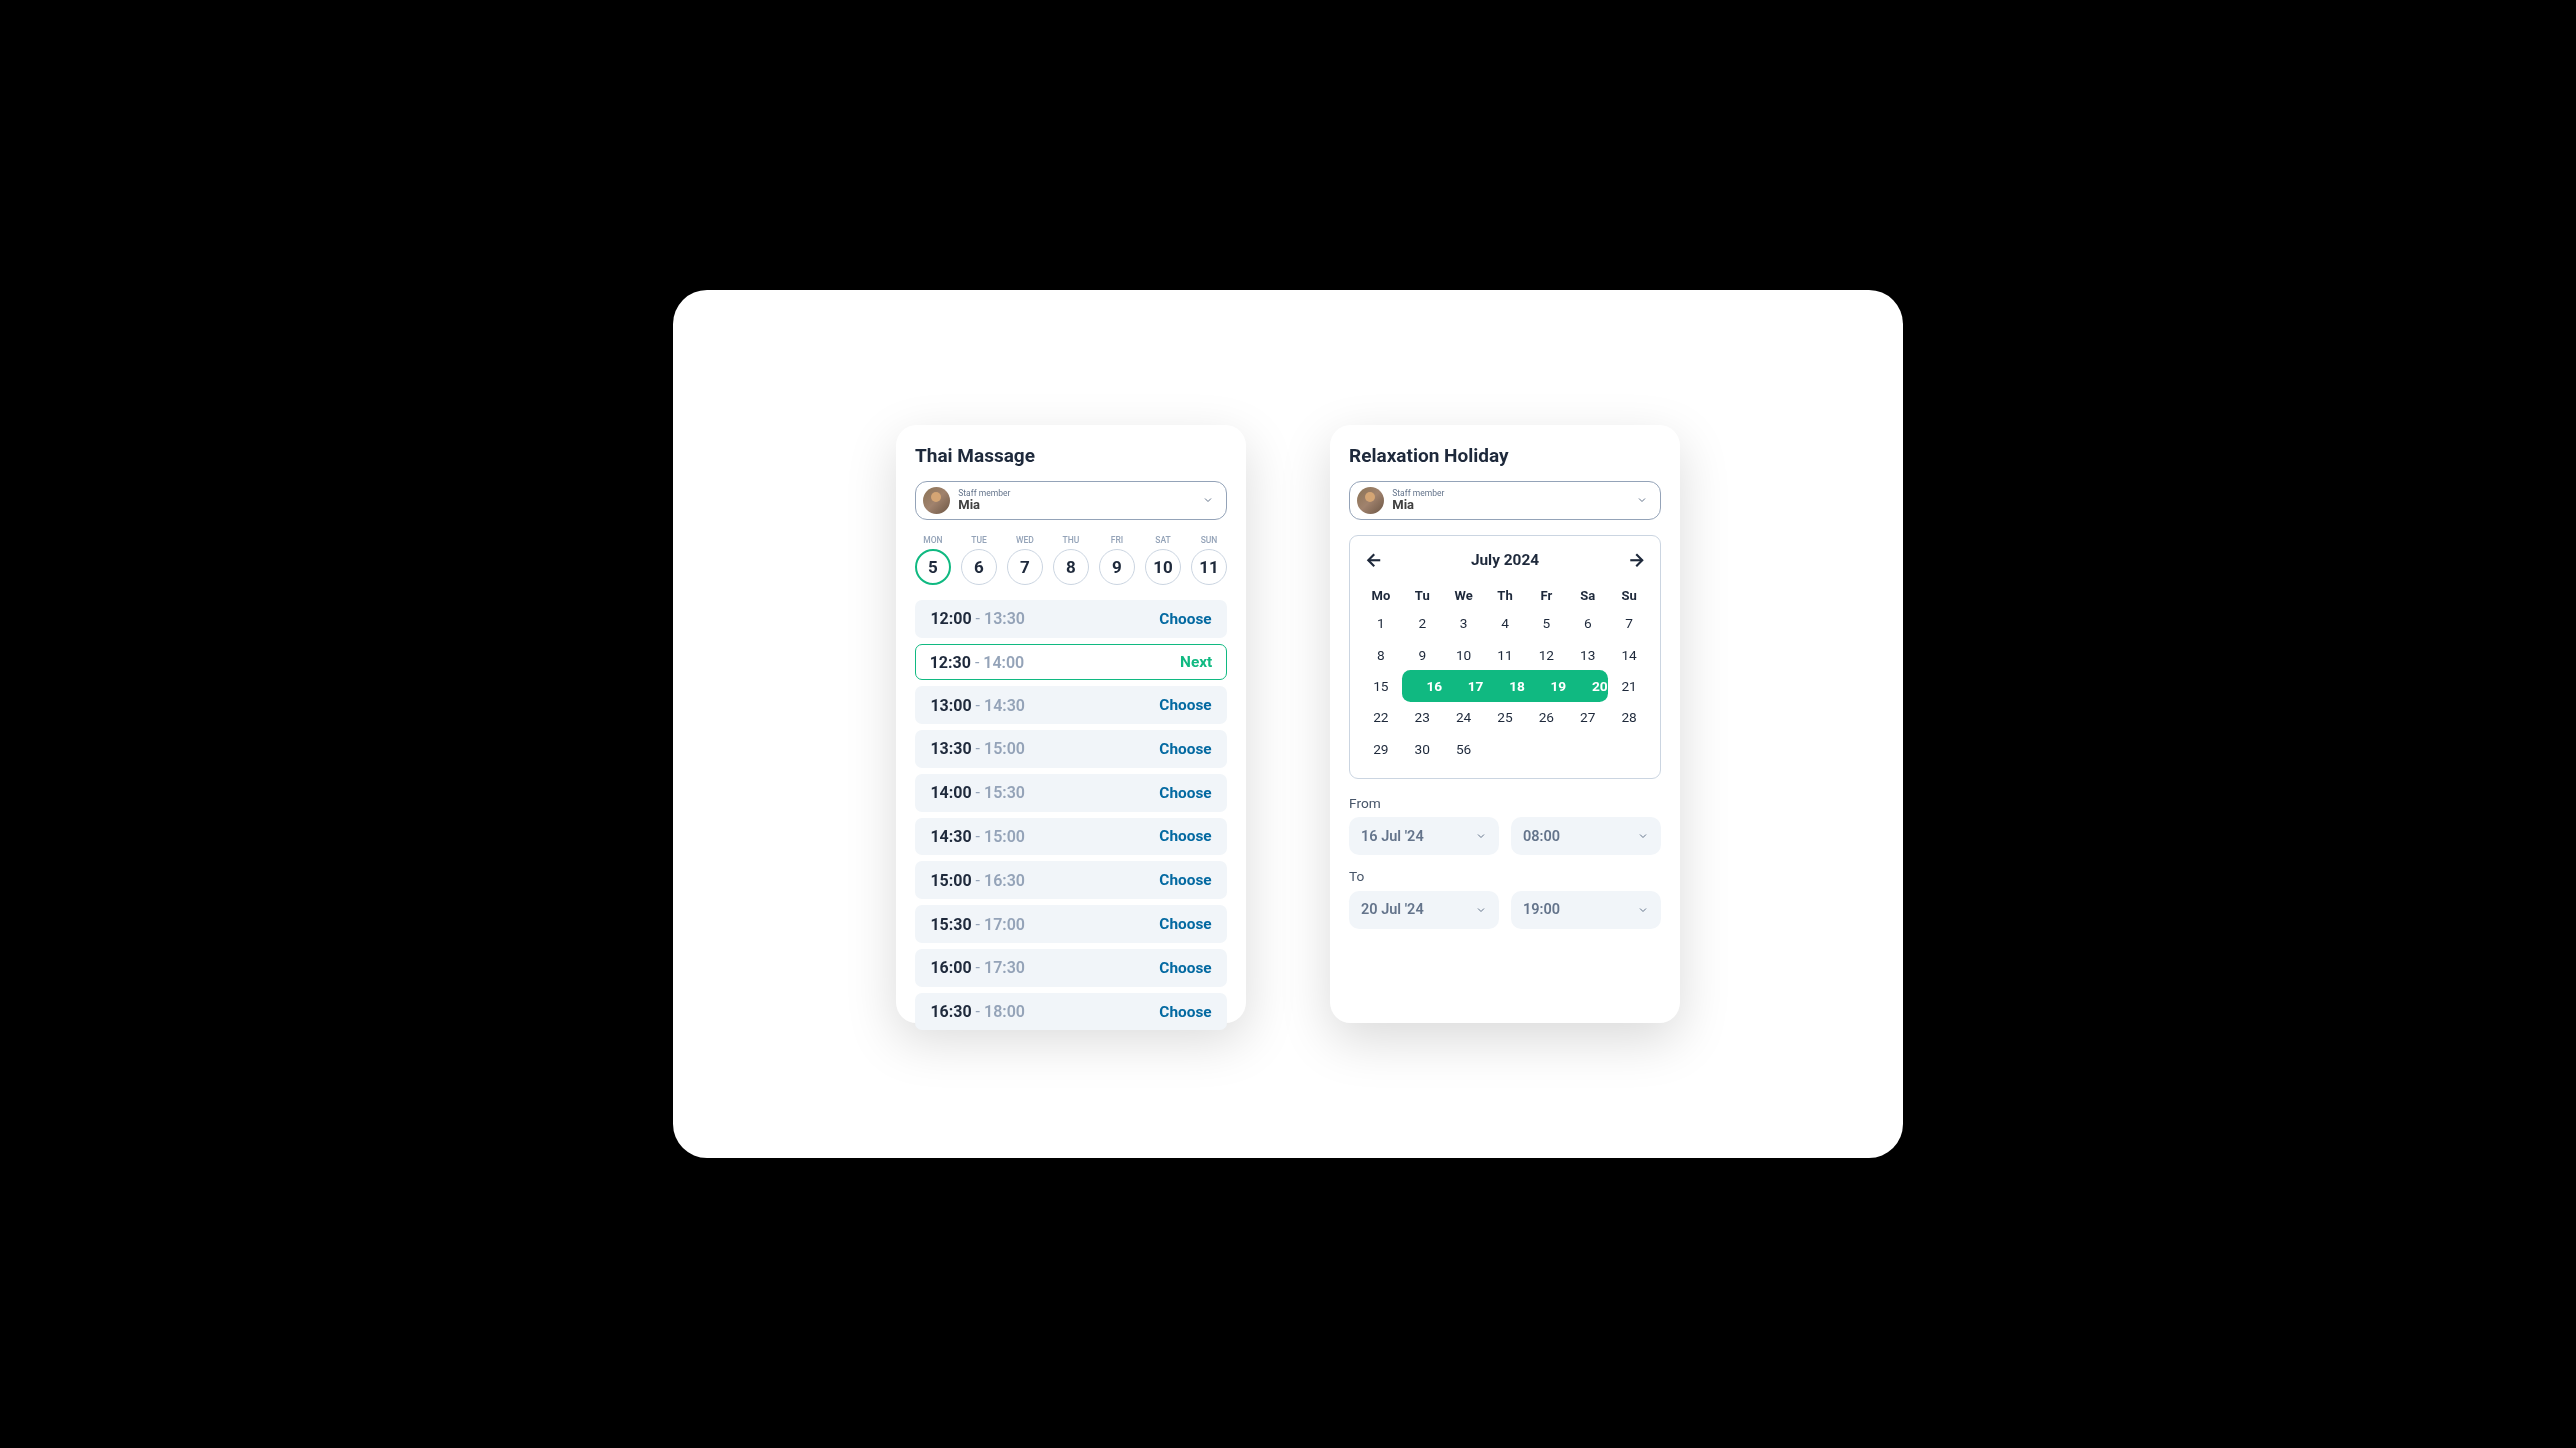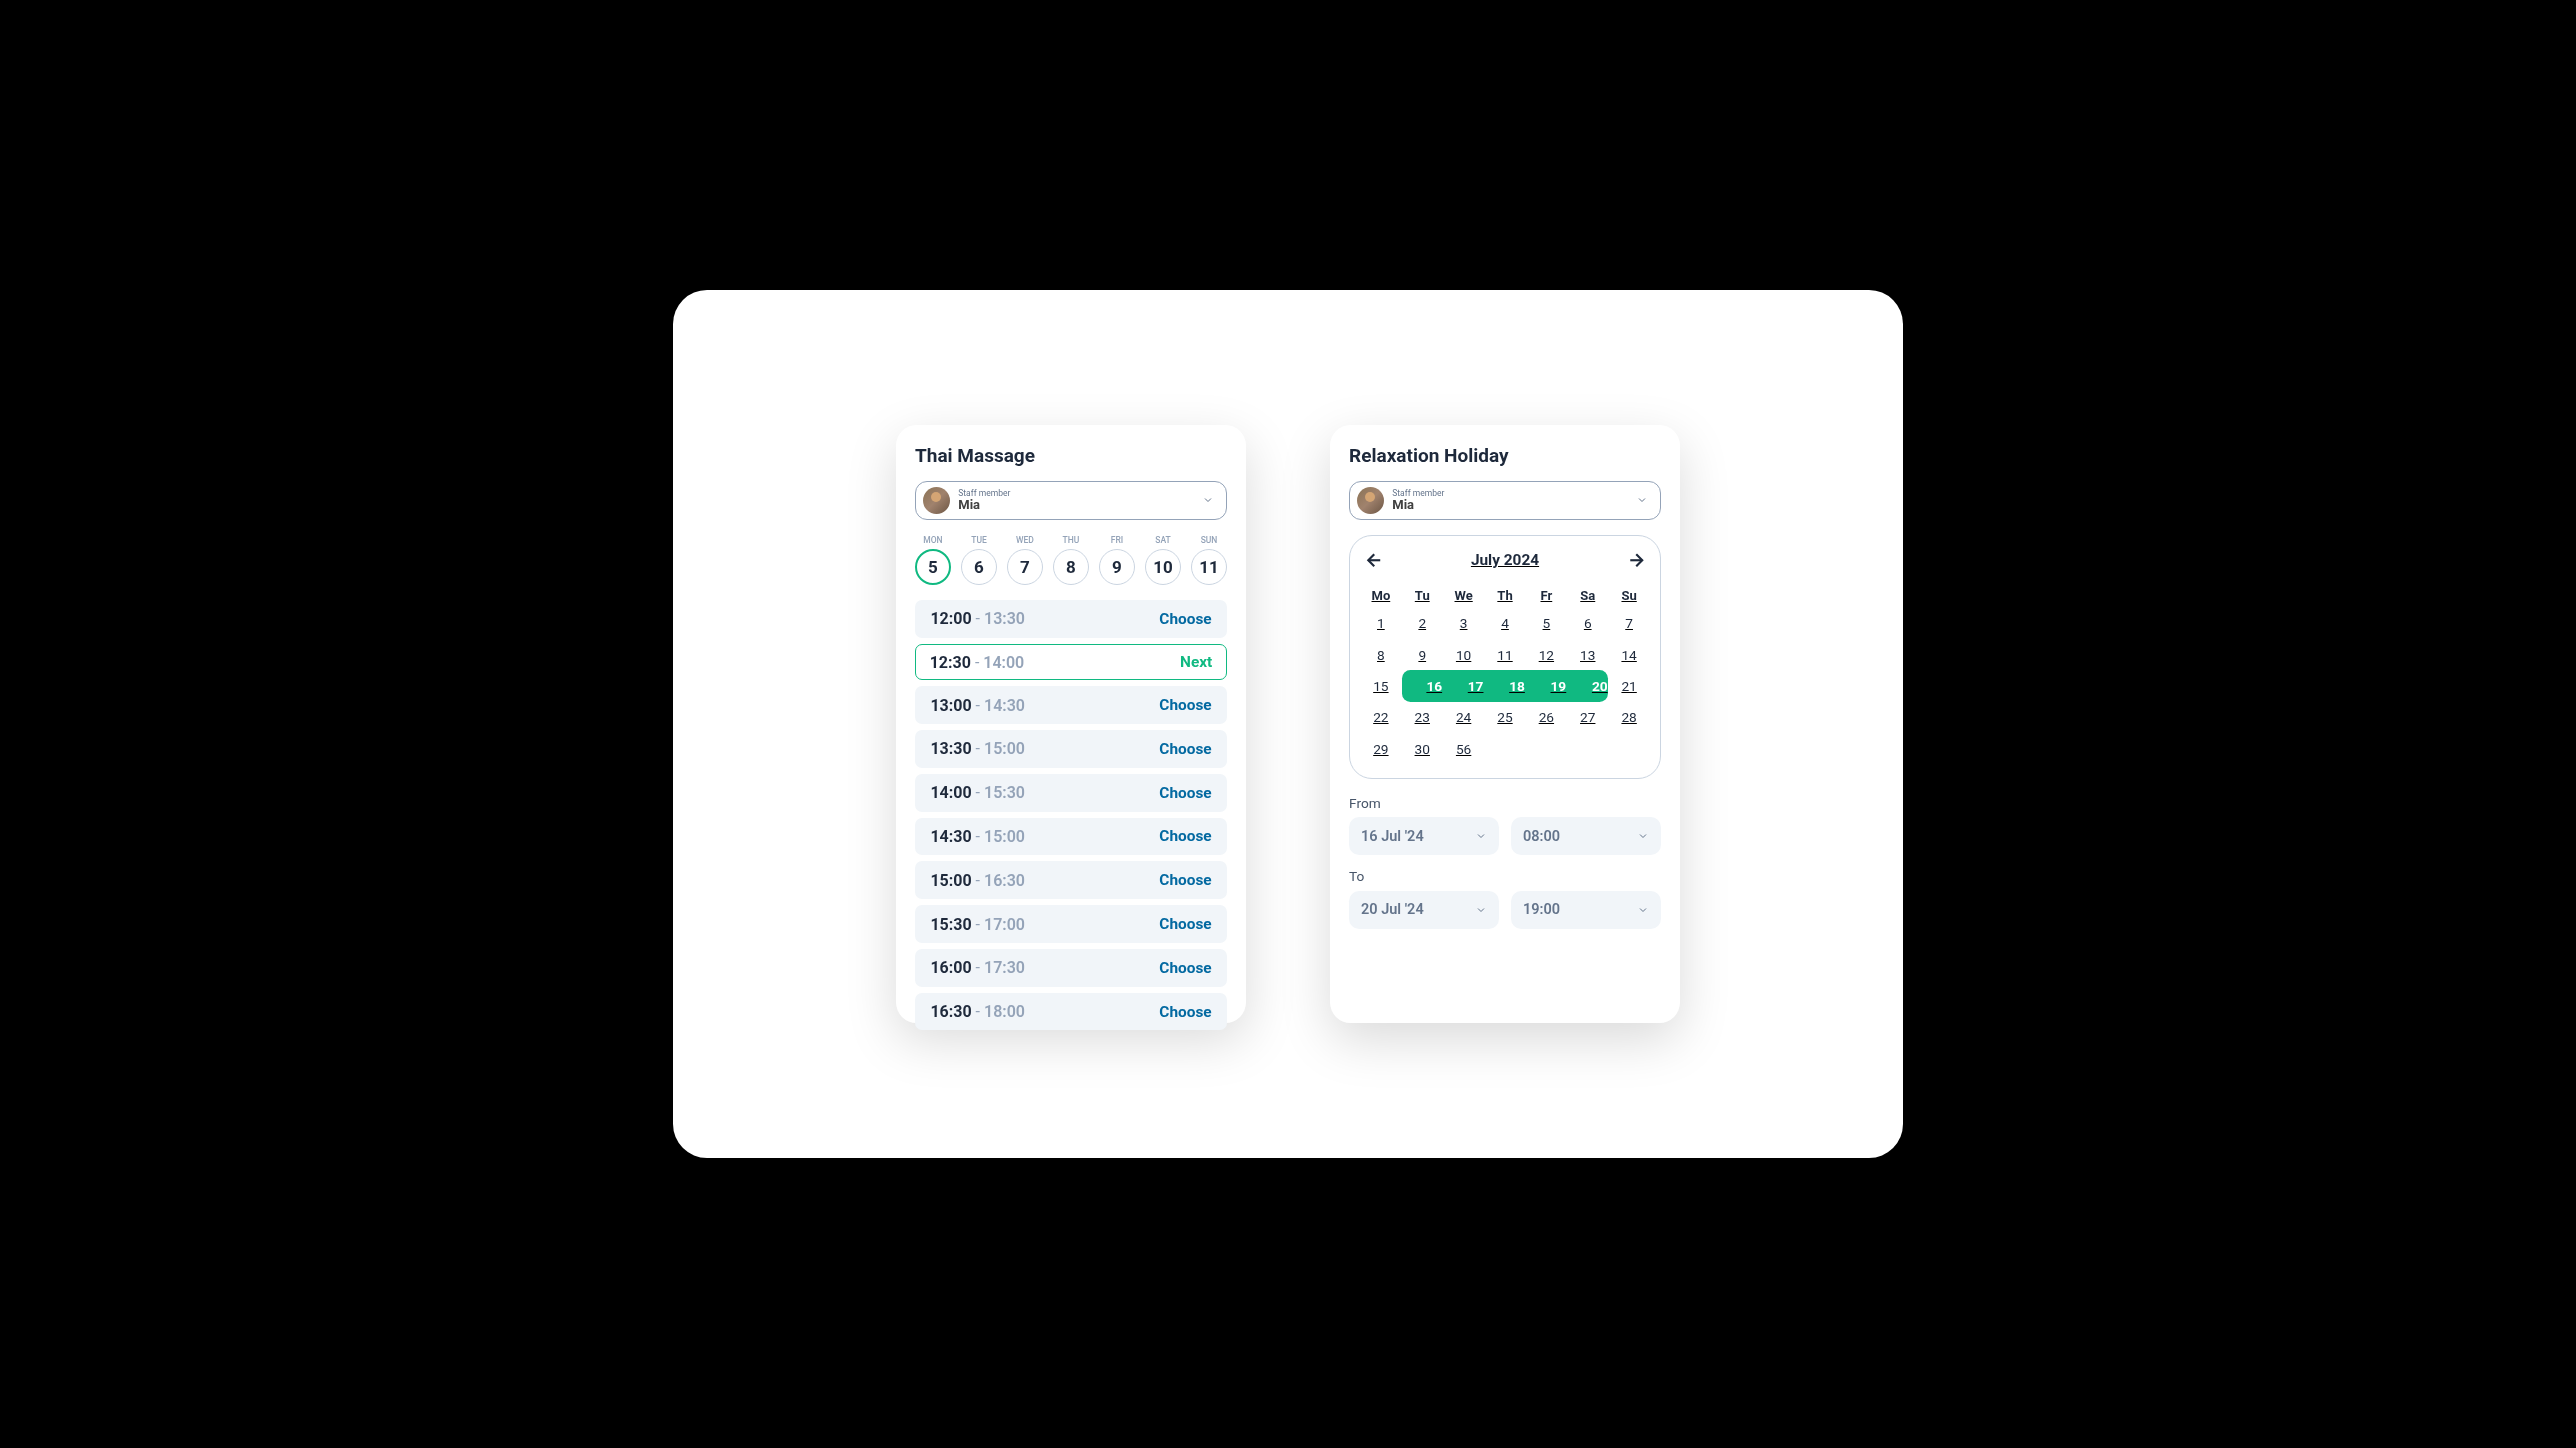--- a/index.html
+++ b/index.html
@@ -135,24 +135,23 @@
 .slot-action {
   font-size: 15.4px;
   font-weight: 700;
   color: #0369a1;
 }
 .slot.selected .slot-action { color: #10b981; }
 
 
 .calendar {
   border: 1.3px solid #cbd5e1;
-  border-radius: 23px;
+  border-radius: 9px;
   padding: 13.7px 10.2px;
   margin-bottom: 15.4px;
-  text-decoration: underline;
 }
 .cal-header {
   display: flex;
   align-items: center;
   justify-content: space-between;
   margin-bottom: 12px;
   padding: 0 3.4px;
 }
 .cal-nav {
   width: 20.5px;

